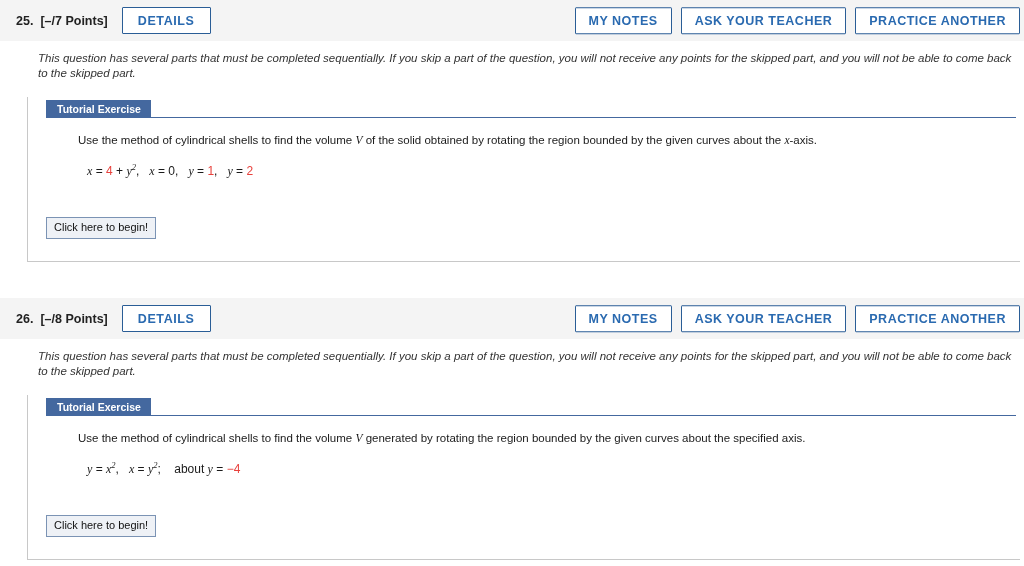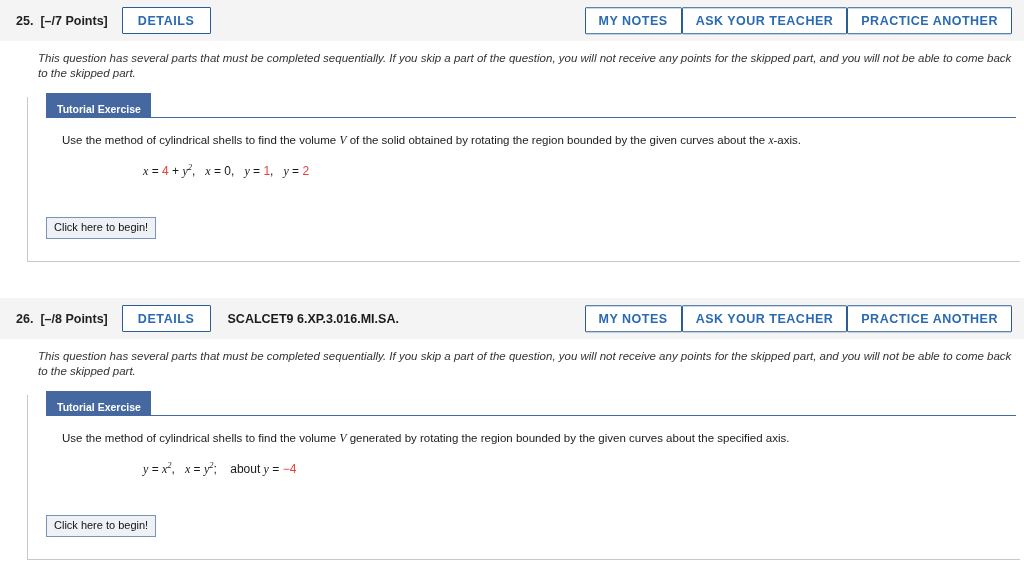--- a/index.html
+++ b/index.html
@@ -64,24 +64,25 @@
   .q-code {
     margin-left: 17px;
     font-size: 12.5px;
     font-weight: bold;
     color: #1b1b1b;
     white-space: nowrap;
   }
 
   .header-actions {
     position: absolute;
-    right: 12px;
+    right: 4px;
     top: 50%;
     transform: translateY(-50%);
     display: flex;
+    gap: 9px;
   }
   .action-btn {
     border: 1.5px solid #2a5d96;
     background: #ffffff;
     color: #2a6ab0;
     font-size: 12.5px;
     font-weight: bold;
     letter-spacing: 0.5px;
     padding: 7px 13px 6px 13px;
     line-height: 1;
@@ -120,43 +121,43 @@
     align-items: flex-end;
     height: 18px;
     margin-left: 18px;
     padding-top: 3px;
   }
   .tut-tab {
     background: #44689f;
     color: #ffffff;
     font-size: 10.5px;
     font-weight: bold;
-    padding: 10px 10px 3px 11px;
+    padding: 3px 10px 3px 11px;
     line-height: 1.15;
     white-space: nowrap;
   }
   .tut-rule {
     flex: 1;
     height: 0;
     border-bottom: 1.5px solid #44689f;
     margin-bottom: 0px;
     margin-right: 4px;
   }
 
   .q-text {
     font-size: 11.5px;
     color: #1a1a1a;
-    margin: 15px 0 0 34px;
+    margin: 15px 0 0 50px;
     line-height: 1.3;
   }
 
   .q-eq {
     font-size: 12px;
     color: #1a1a1a;
-    margin: 14px 0 0 115px;
+    margin: 14px 0 0 59px;
     line-height: 1.3;
     white-space: nowrap;
   }
   .mi { font-family: "Liberation Serif", serif; font-style: italic; }
   .num-red { color: #e8413c; }
   .sup { font-size: 8.5px; vertical-align: super; }
 
   .begin-wrap {
     margin: 38px 0 0 18px;
   }
@@ -242,21 +243,20 @@
 </div>
 
 <div class="gap-sep"></div>
 
 <div class="question">
 
   <div class="q-header">
     <span class="q-num">26.</span>
     <span class="q-points">[–/8 Points]</span>
     <button class="details-btn">DETAILS</button>
-    <span class="q-code">SCALCET9 6.XP.3.016.MI.SA.</span>
 
     <div class="header-actions">
       <button class="action-btn">MY NOTES</button>
       <button class="action-btn">ASK YOUR TEACHER</button>
       <button class="action-btn">PRACTICE ANOTHER</button>
     </div>
   </div>
 
   <div class="q-body">
     <div class="q-note">This question has several parts that must be completed sequentially. If you skip a part of the question, you will not receive any points for the skipped part, and you will not be able to come back to the skipped part.</div>

